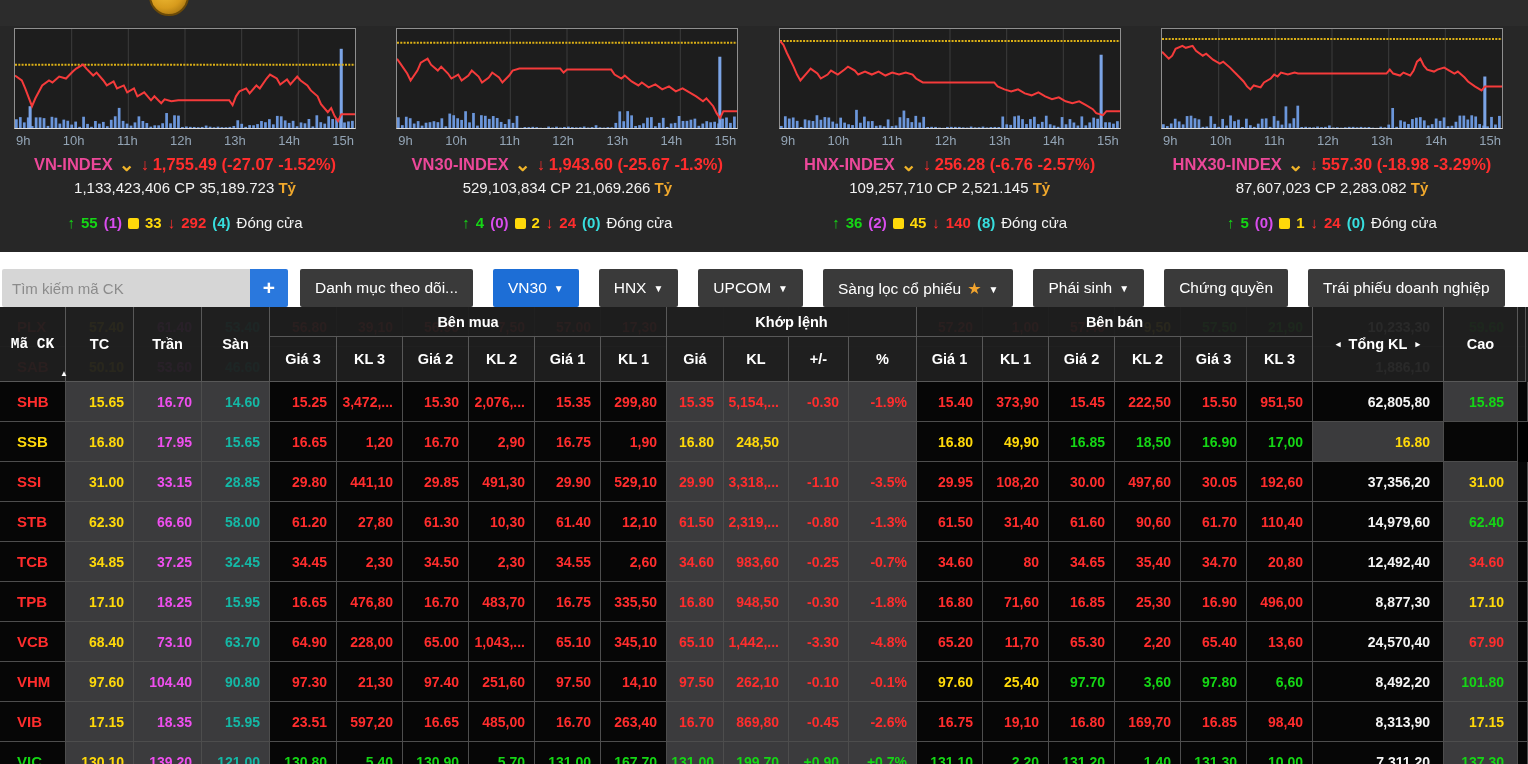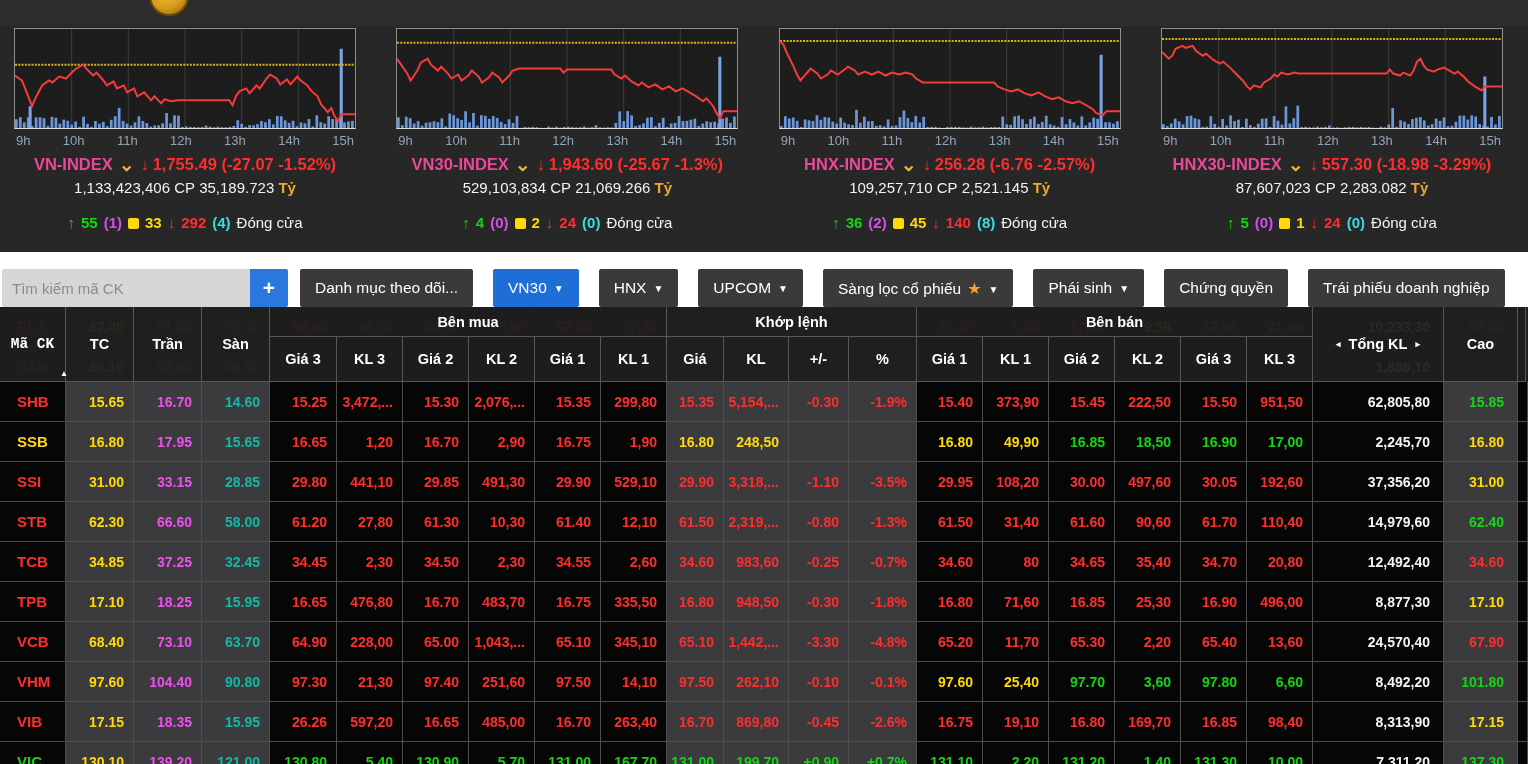--- a/index.html
+++ b/index.html
@@ -676,21 +676,20 @@
         <div class="cell cg c-y">16.80</div>
         <div class="cell cg c-y">248,50</div>
         <div class="cell cg"></div>
         <div class="cell cg"></div>
         <div class="cell cb c-y">16.80</div>
         <div class="cell cb c-y">49,90</div>
         <div class="cell cb c-g">16.85</div>
         <div class="cell cb c-g">18,50</div>
         <div class="cell cb c-g">16.90</div>
         <div class="cell cb c-g">17,00</div>
-        <div class="cell cb c-w ct">2,245,70</div>
         <div class="cell cg c-y ct">16.80</div>
         <div class="cell cb c-"></div>
       </div>
       <div class="grid-row">
         <div class="cell tick c-r cb">SSI</div>
         <div class="cell cg c-y">31.00</div>
         <div class="cell cg c-m">33.15</div>
         <div class="cell cg c-c">28.85</div>
         <div class="cell cb c-r">29.80</div>
         <div class="cell cb c-r">441,10</div>
@@ -835,21 +834,21 @@
         <div class="cell cb c-g">6,60</div>
         <div class="cell cb c-w ct">8,492,20</div>
         <div class="cell cg c-g ct">101.80</div>
         <div class="cell cb c-"></div>
       </div>
       <div class="grid-row">
         <div class="cell tick c-r cb">VIB</div>
         <div class="cell cg c-y">17.15</div>
         <div class="cell cg c-m">18.35</div>
         <div class="cell cg c-c">15.95</div>
-        <div class="cell cb c-r">26.26</div>
+        <div class="cell cb c-r">23.51</div>
         <div class="cell cb c-r">597,20</div>
         <div class="cell cb c-r">16.65</div>
         <div class="cell cb c-r">485,00</div>
         <div class="cell cb c-r">16.70</div>
         <div class="cell cb c-r">263,40</div>
         <div class="cell cg c-r">16.70</div>
         <div class="cell cg c-r">869,80</div>
         <div class="cell cg c-r">-0.45</div>
         <div class="cell cg c-r">-2.6%</div>
         <div class="cell cb c-r">16.75</div>

